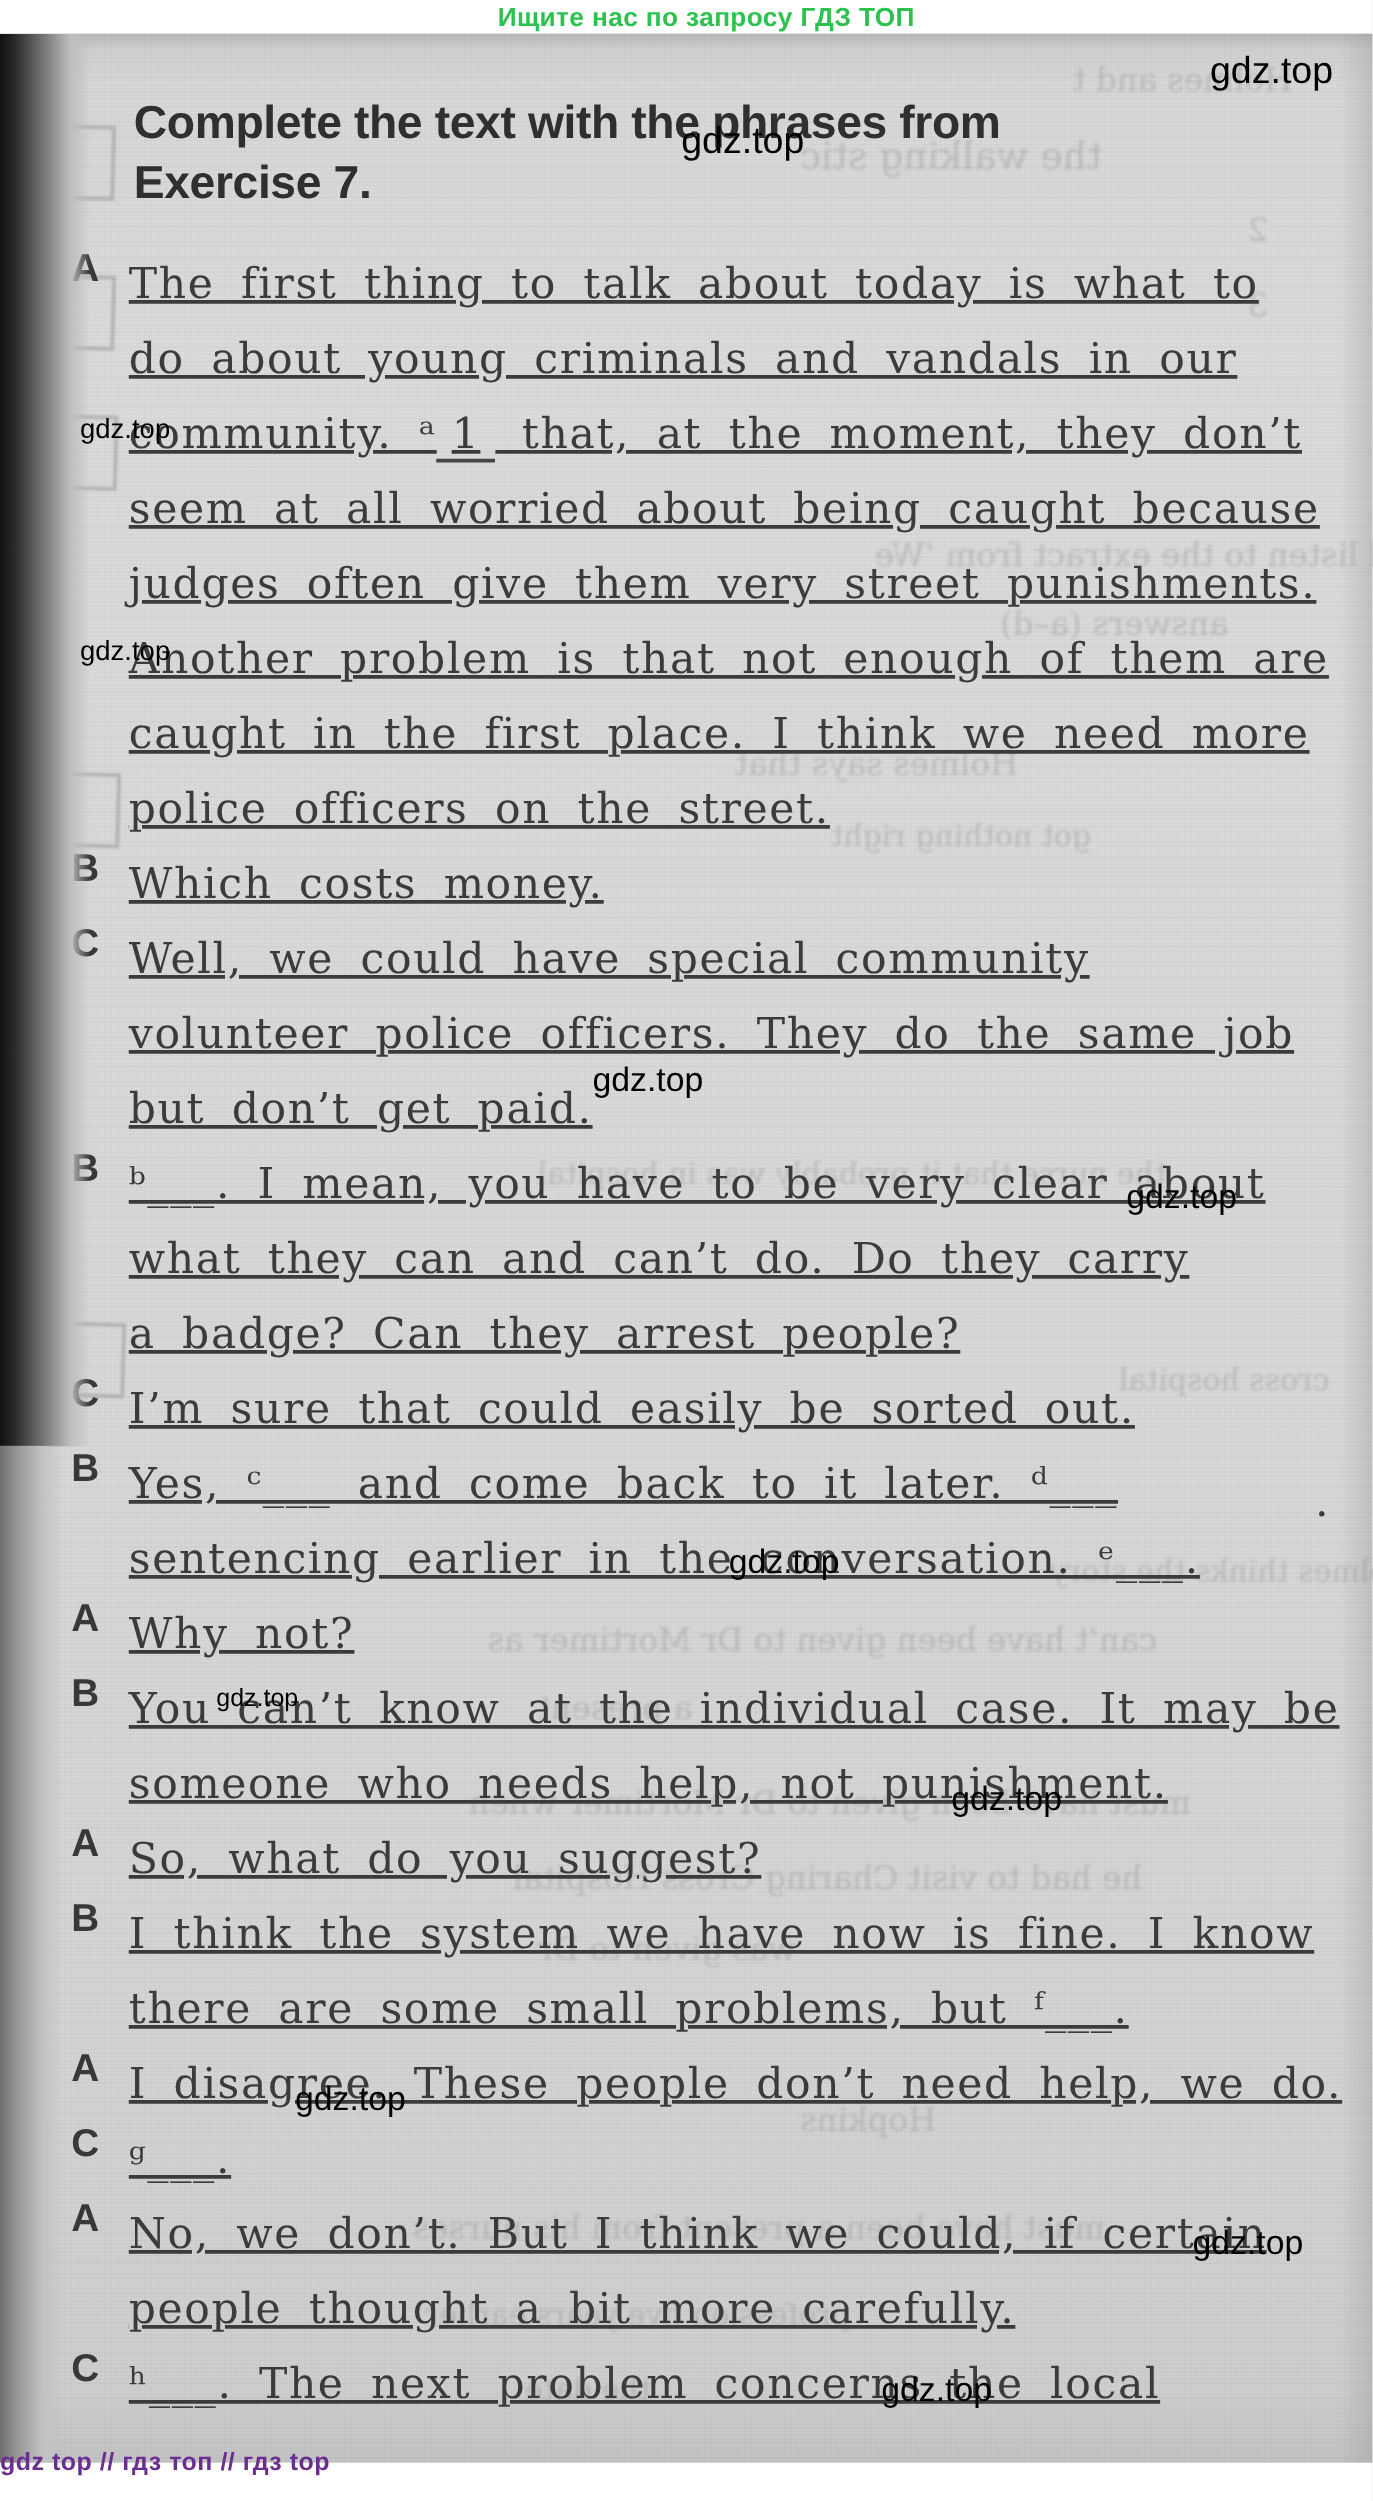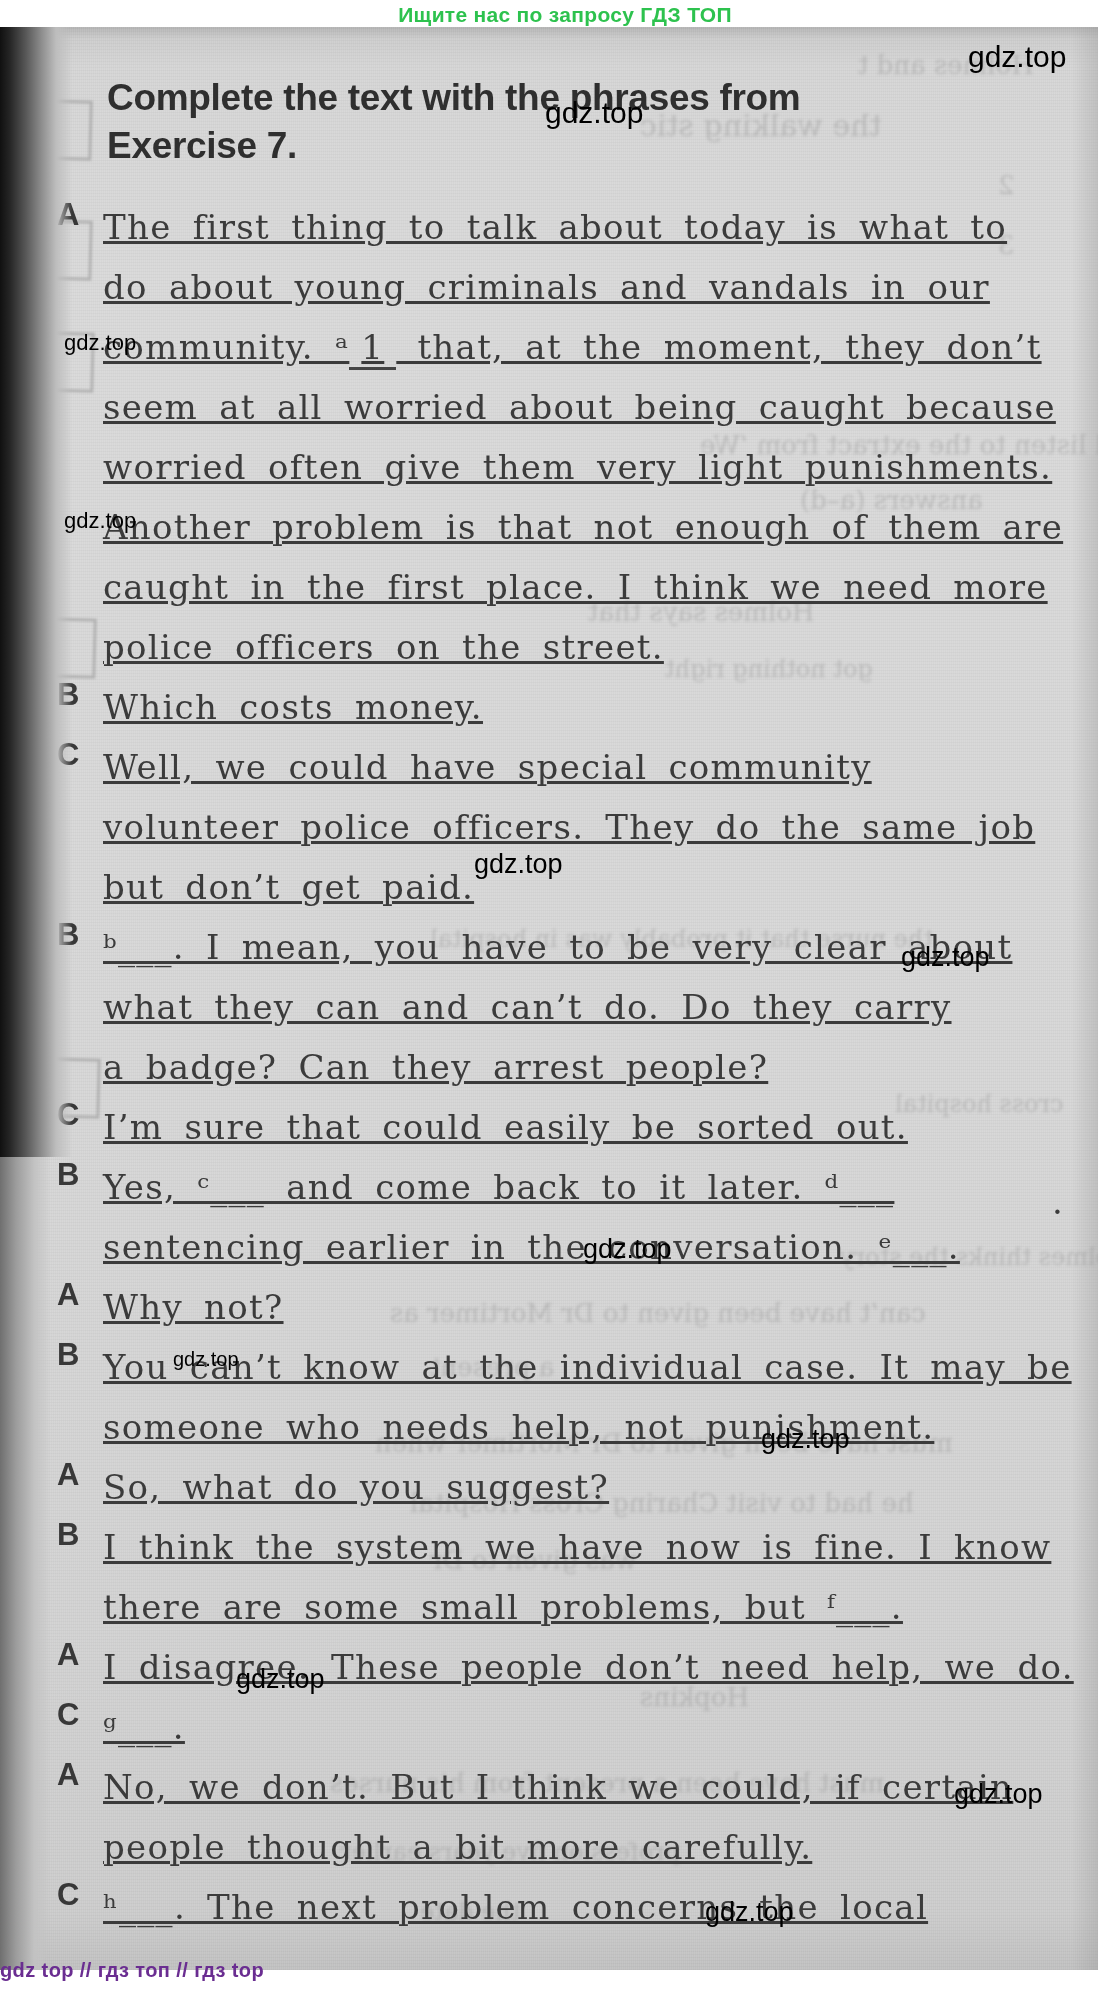--- a/index.html
+++ b/index.html
@@ -89,21 +89,21 @@
       <div class="ex-title-line" style="top:50px">Complete the text with the phrases from</div>
       <div class="ex-title-line" style="top:98px">Exercise 7.</div>
 
       <div class="dialogue" id="dialogue">
           <div class="turn">
             <span class="speaker">A</span>
             <div class="line">The first thing to talk about today is what to</div>
             <div class="line">do about young criminals and vandals in our</div>
             <div class="line">community. ᵃ<span class="ans">1</span> that, at the moment, they don’t</div>
             <div class="line">seem at all worried about being caught because</div>
-            <div class="line">worried often give them very light punishments.</div>
+            <div class="line">judges often give them very street punishments.</div>
             <div class="line">Another problem is that not enough of them are</div>
             <div class="line">caught in the first place. I think we need more</div>
             <div class="line">police officers on the street.</div>
           </div>
           <div class="turn">
             <span class="speaker">B</span>
             <div class="line">Which costs money.</div>
           </div>
           <div class="turn">
             <span class="speaker">C</span>

